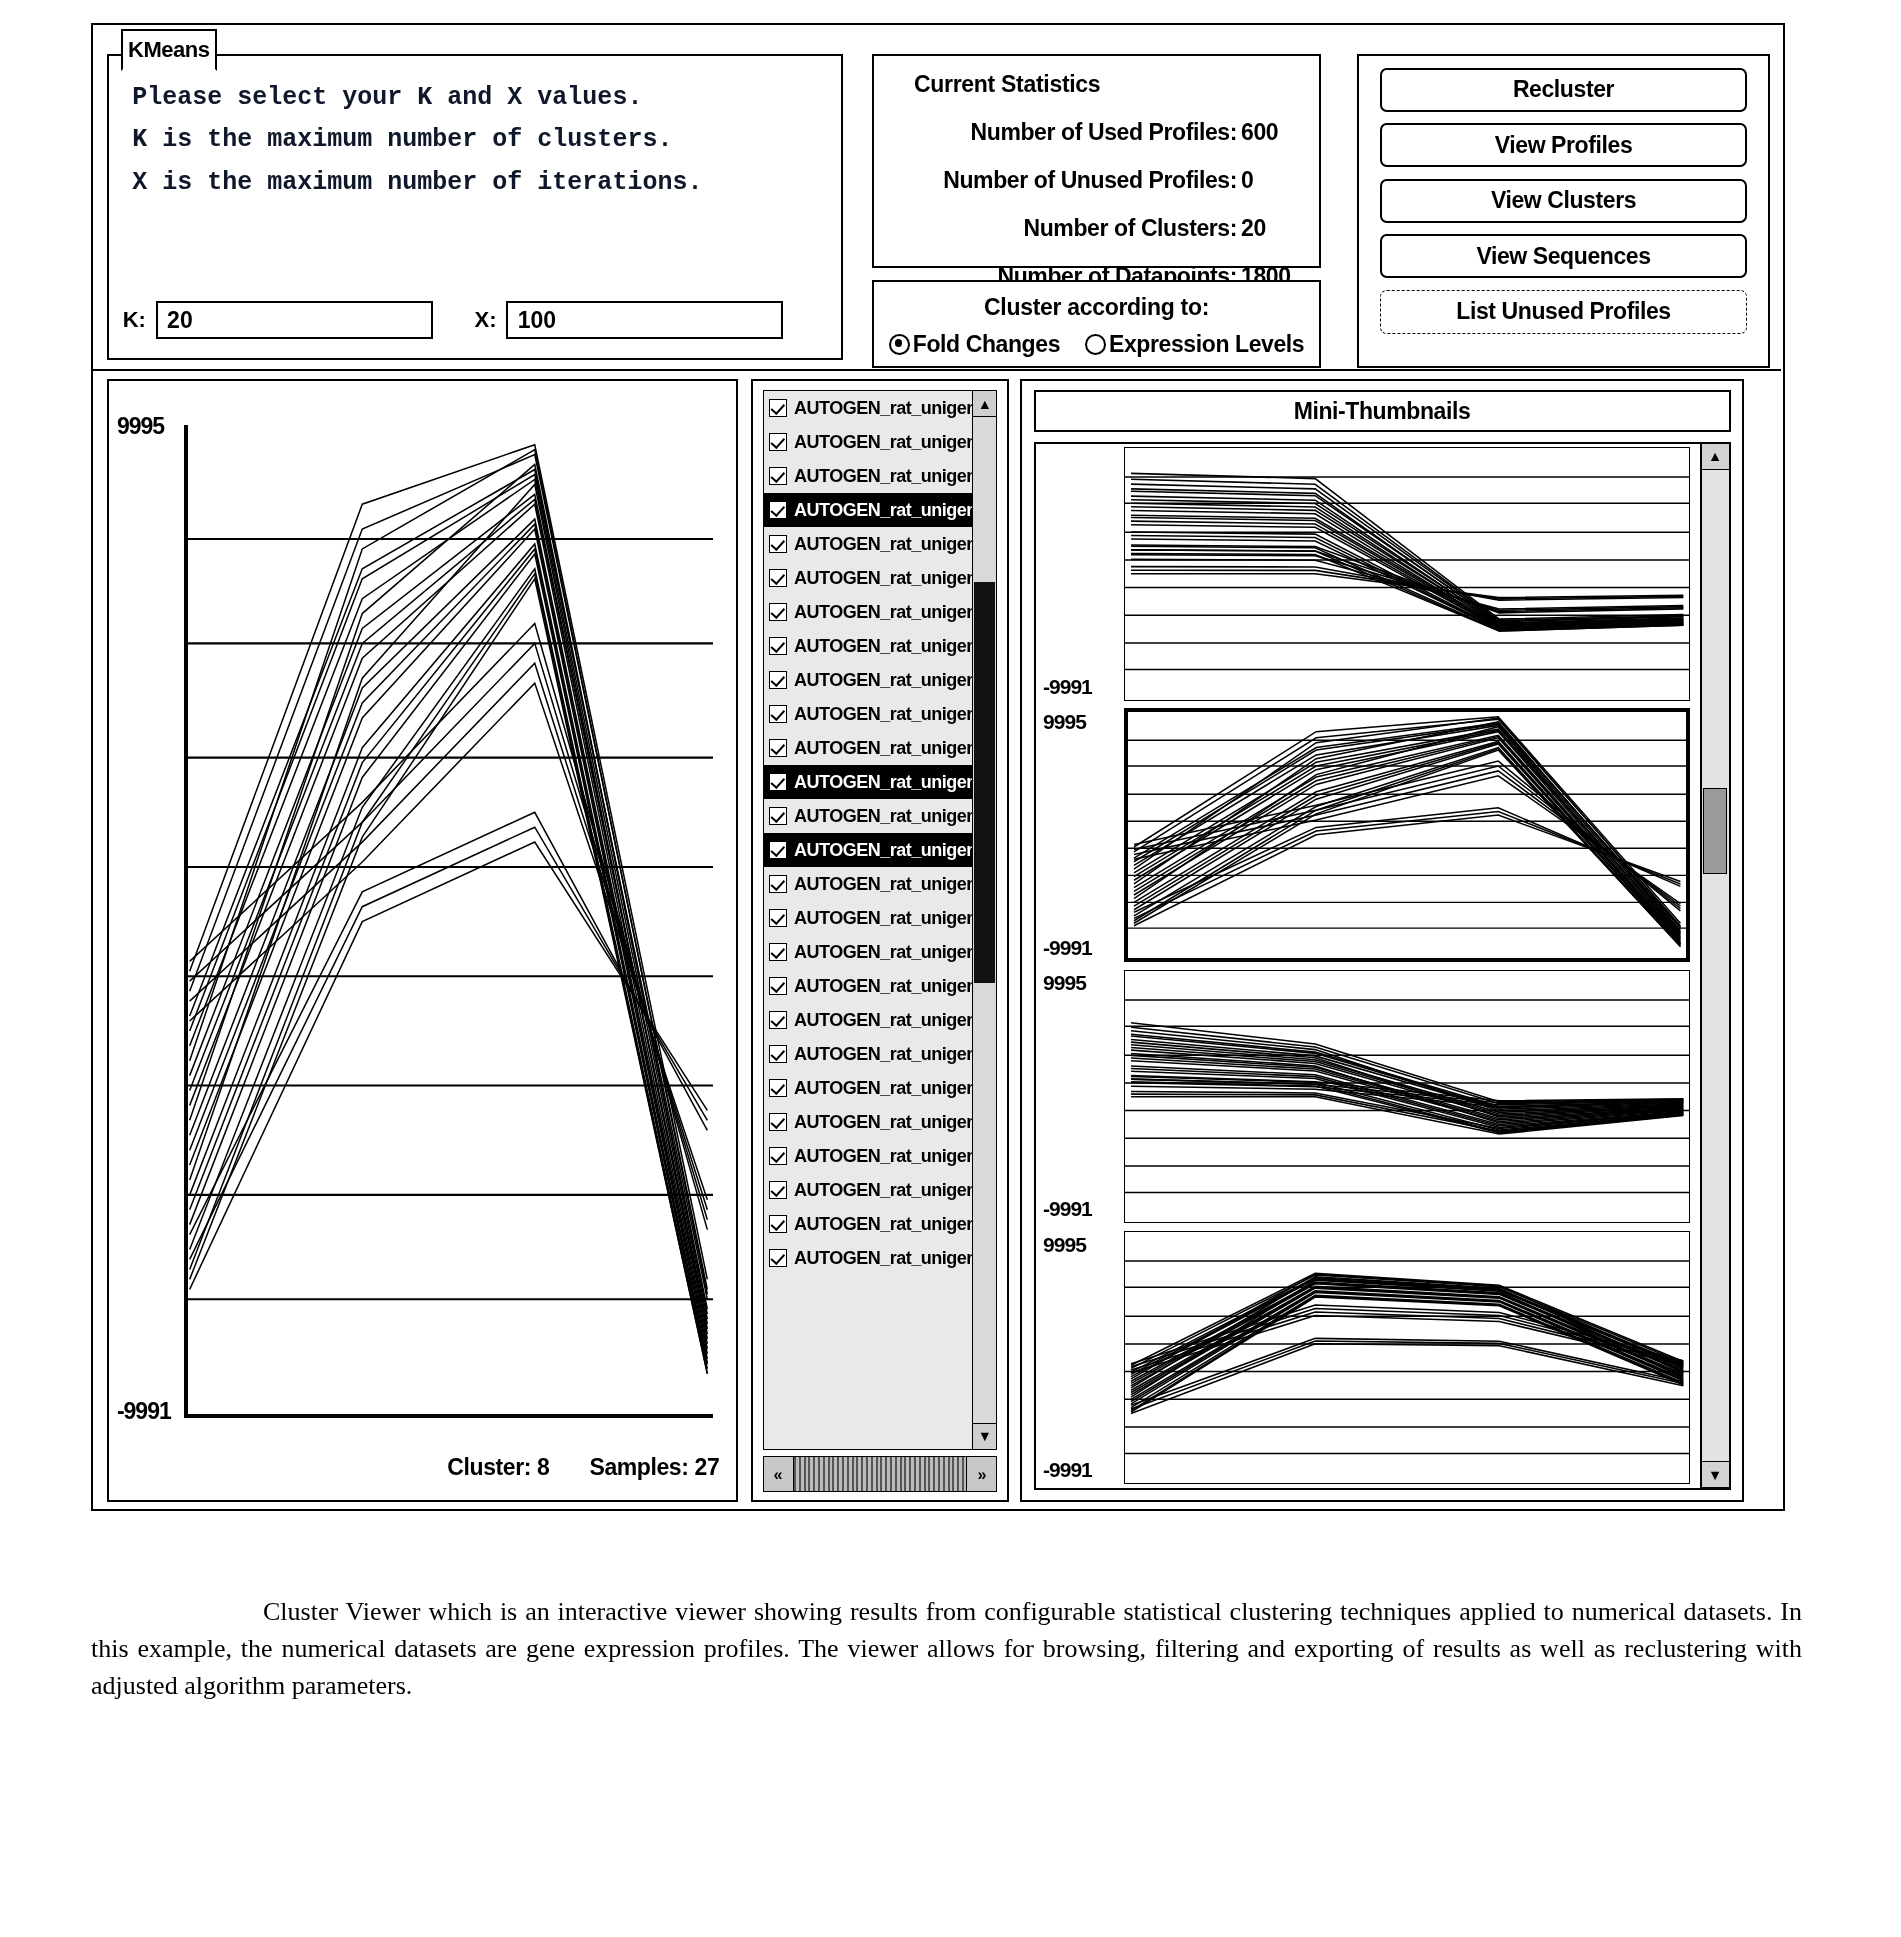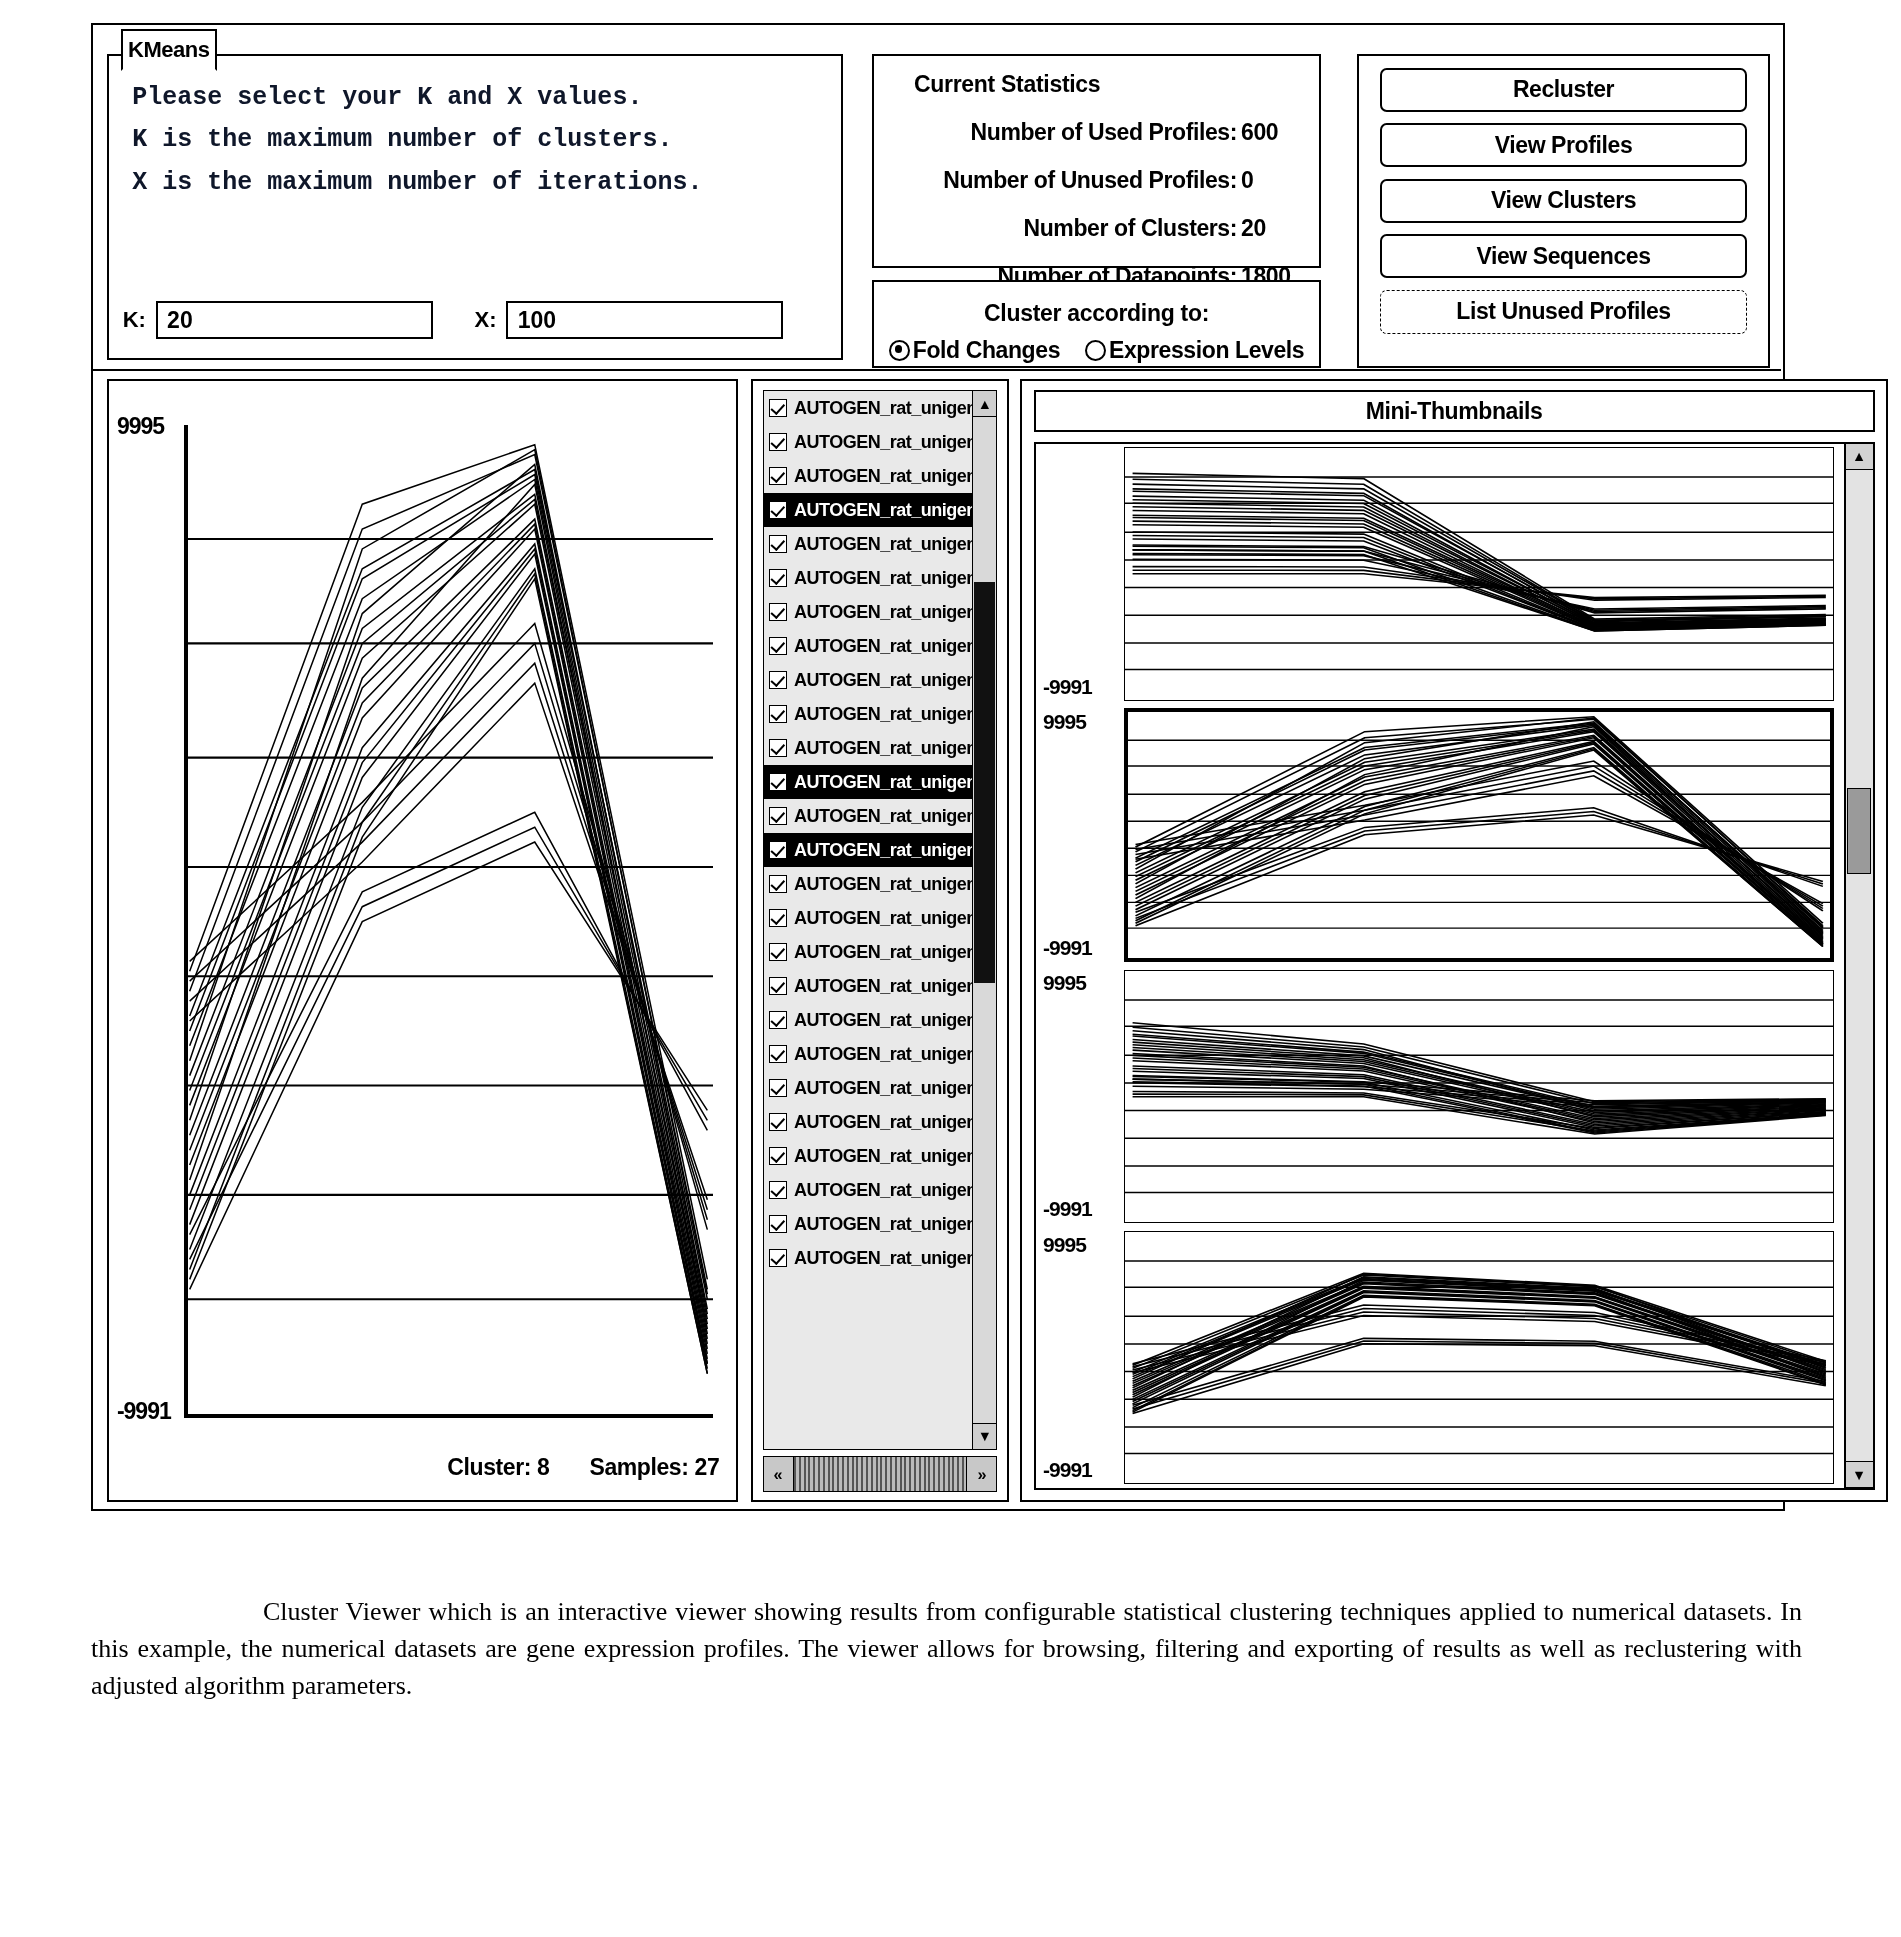--- a/index.html
+++ b/index.html
@@ -39,21 +39,21 @@
   #stats-panel{left:779px;top:29px;width:449px;height:214px;}
   #stats-title{
     font-size:23px;font-weight:bold;margin-top:15px;letter-spacing:-0.3px;padding-left:40px;
   }
   .stat-row{
     text-align:right;font-size:23px;font-weight:bold;padding-right:82px;margin-top:21px;
     letter-spacing:-0.4px;position:relative;
   }
   .stat-row .sv{position:absolute;right:17px;top:0;width:61px;text-align:left;}
   #cluster-acc-panel{left:779px;top:255px;width:449px;height:88px;}
-  #cluster-acc-title{text-align:center;font-size:23px;font-weight:bold;margin-top:18px;letter-spacing:-0.3px;}
+  #cluster-acc-title{text-align:center;font-size:23px;font-weight:bold;margin-top:12px;letter-spacing:-0.3px;}
   .radio-row{display:flex;align-items:center;justify-content:center;gap:25px;margin-top:9.6px;}
   .radio-opt{display:flex;align-items:center;gap:3px;font-size:23px;font-weight:bold;letter-spacing:-0.4px;}
   .radio-dot{
     width:21px;height:21px;border:2.9px solid #000;border-radius:50%;
     box-sizing:border-box;position:relative;flex:0 0 auto;
   }
   .radio-dot.on::after{
     content:"";position:absolute;left:3.8px;top:3.8px;width:7.6px;height:7.6px;background:#000;border-radius:50%;
   }
   
@@ -114,21 +114,21 @@
   #list-vthumb{position:absolute;left:1px;right:1px;top:191px;height:401px;background:#111;}
   #list-hscroll{
     position:absolute;left:9.6px;right:9.6px;bottom:7.6px;height:36px;border:1.9px solid #000;background:#d0d0d0;box-sizing:border-box;
     display:flex;align-items:stretch;
   }
   .hs-btn{width:29px;border-right:1.9px solid #000;display:flex;align-items:center;justify-content:center;font-size:16.3px;font-weight:bold;background:#c8c8c8;}
   .hs-btn.r{border-right:none;border-left:1.9px solid #000;}
   #list-hthumb{flex:1;background:#a9a9a9;background-image:repeating-linear-gradient(90deg,#555 0 1.9px,#bbb 1.9px 4.8px);}
   
   #thumb-panel{
-    position:absolute;left:927px;top:7.6px;width:868px;height:1123px;
+    position:absolute;left:927px;top:7.6px;width:724px;height:1123px;
     border:2.9px solid #000;background:#fff;box-sizing:border-box;
   }
   #thumb-header{
     margin:9.6px 11.5px 0 11.5px;height:42px;border:2.9px solid #000;box-sizing:border-box;
     display:flex;align-items:center;justify-content:center;font-size:23px;font-weight:bold;letter-spacing:-0.4px;
   }
   #thumb-body{position:absolute;left:11.5px;right:11.5px;top:61px;bottom:9.6px;border:2.9px solid #000;box-sizing:border-box;}
   #thumb-scroll{position:absolute;right:0;top:0;bottom:0;width:29px;border-left:2.9px solid #000;background:#e3e3e3;box-sizing:border-box;}
   #thumb-scroll .sb-arrow{background:#d2d2d2;border-bottom:1.9px solid #000;}
   #thumb-thumb{position:absolute;left:1.9px;right:1.9px;top:344px;height:86px;background:#9a9a9a;border:1.9px solid #000;box-sizing:border-box;}

